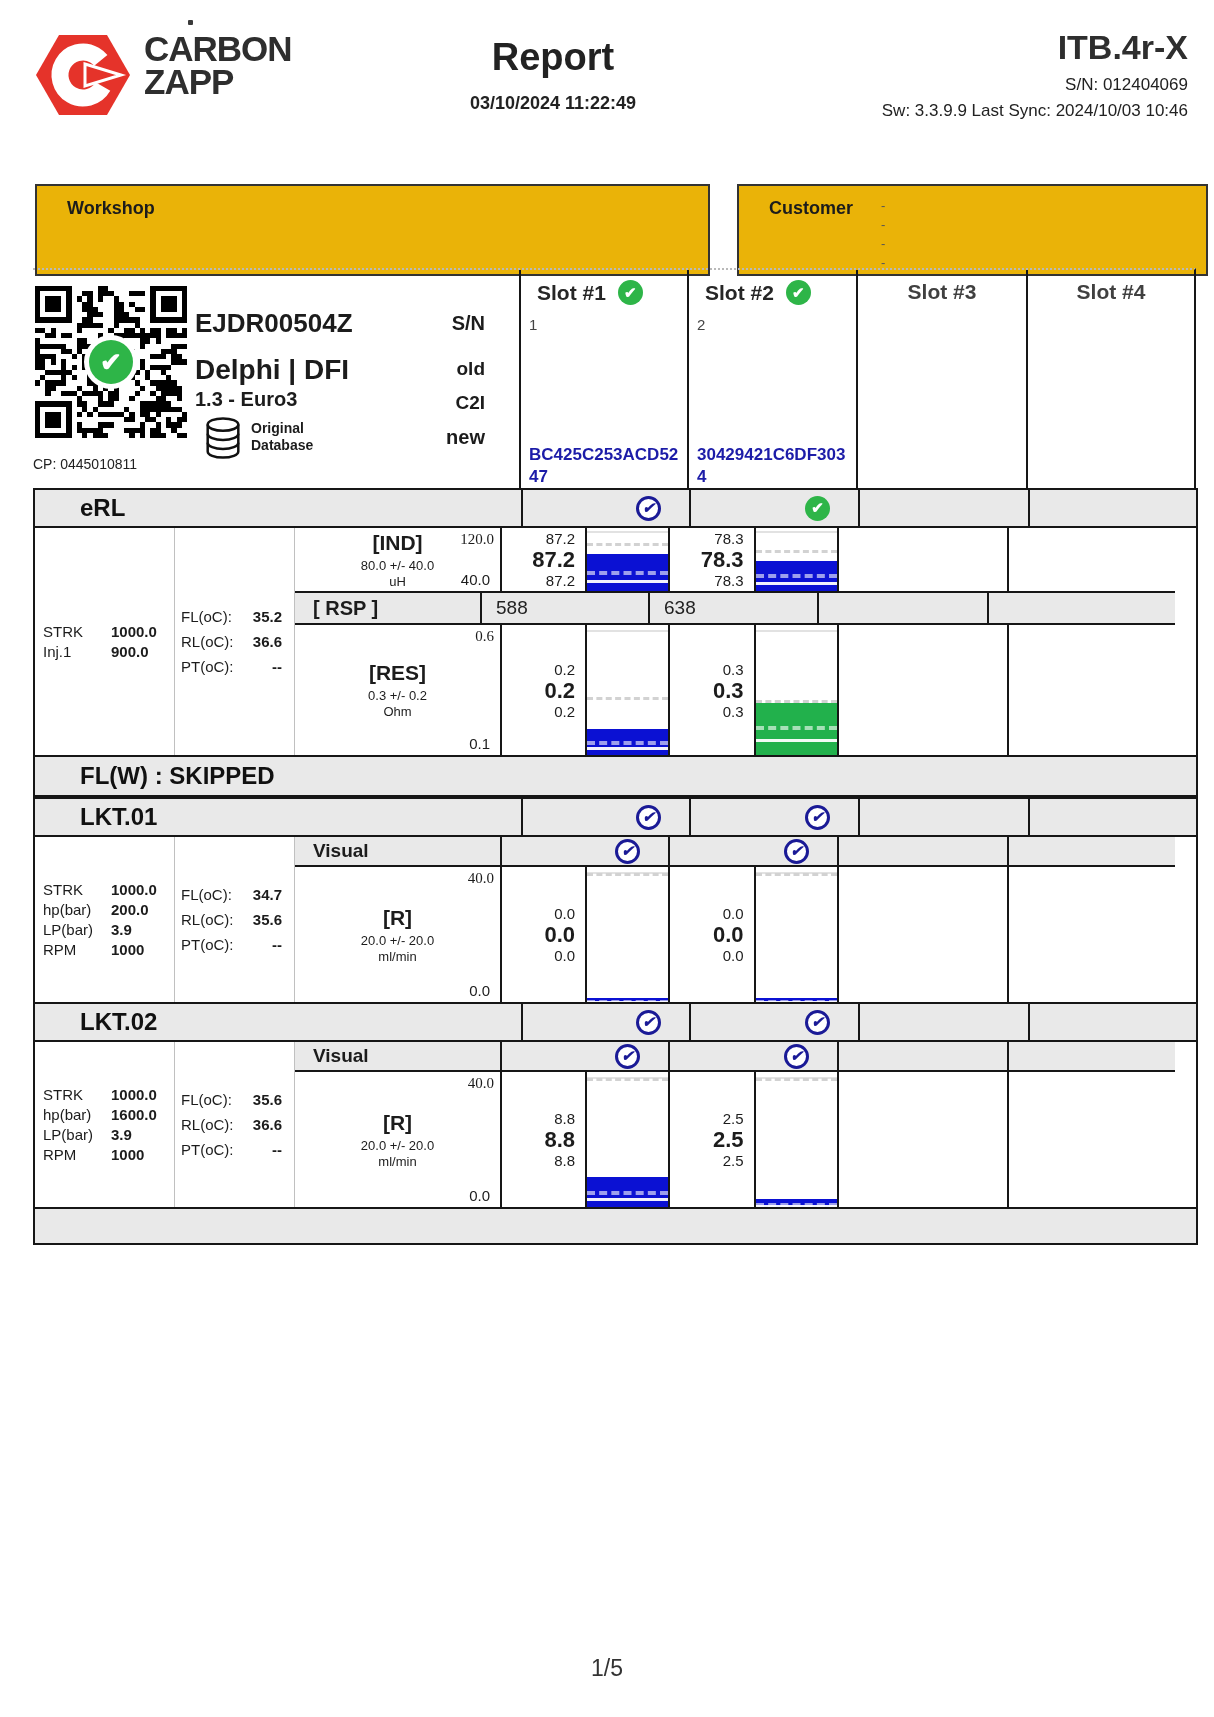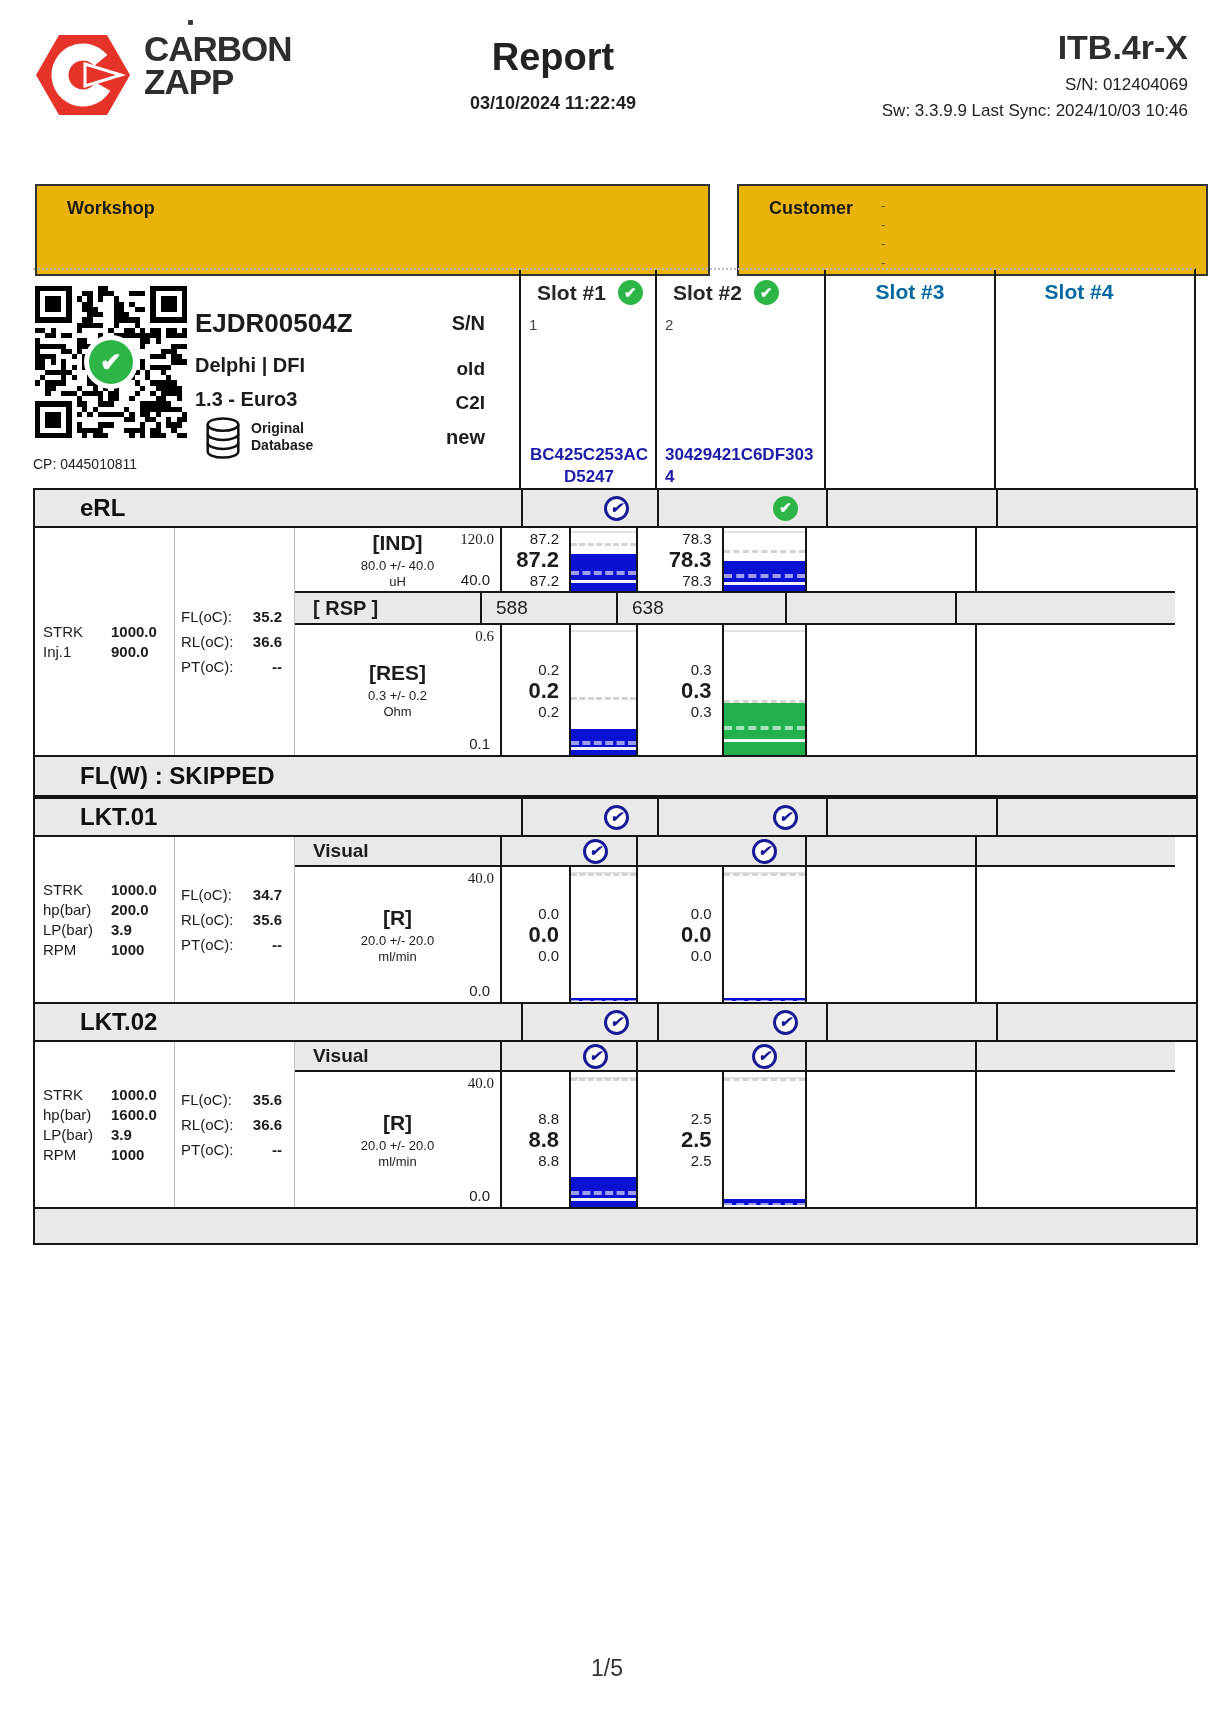--- a/index.html
+++ b/index.html
@@ -26,32 +26,32 @@
   .topblock{position:absolute;left:33px;top:268px;width:1161px;height:220px;display:flex;
             border-top:2px dotted #b9b9b9;border-right:2px solid #161616;box-sizing:content-box;}
   .infocell{position:relative;width:486px;box-sizing:border-box;}
   .qr{position:absolute;left:2px;top:16px;width:152px;height:152px;}
   .qr svg{width:100%;height:100%;}
   .qr-check{position:absolute;left:54px;top:54px;width:44px;height:44px;border-radius:50%;
             background:#2eb548;box-shadow:0 0 0 5px #fff;color:#fff;font-size:26px;font-weight:bold;
             display:flex;align-items:center;justify-content:center;}
   .cp-text{position:absolute;left:0px;top:186px;font-size:14px;color:#222;}
   .inj-code{position:absolute;left:162px;top:38px;font-size:26px;font-weight:bold;}
-  .inj-maker{position:absolute;left:162px;top:84px;font-size:20px;font-weight:bold;text-align:right;}
+  .inj-maker{position:absolute;left:162px;top:84px;font-size:28px;font-weight:bold;text-align:right;}
   .inj-euro{position:absolute;left:162px;top:118px;font-size:20px;font-weight:bold;}
   .db-icon{position:absolute;left:170px;top:146px;width:40px;height:44px;}
   .db-label{position:absolute;left:218px;top:150px;font-size:14px;font-weight:bold;line-height:17px;}
   .ir-sn{position:absolute;right:0;top:42px;font-size:20px;font-weight:bold;white-space:nowrap;}
   .ir-old{position:absolute;right:0;top:88px;font-size:19px;font-weight:600;white-space:nowrap;}
   .ir-c2i{position:absolute;right:0;top:122px;font-size:19px;font-weight:600;white-space:nowrap;}
   .ir-new{position:absolute;right:0;top:156px;font-size:20px;font-weight:bold;white-space:nowrap;}
   .slothead{position:relative;box-sizing:border-box;border-left:2px solid #161616;}
   .sh-row{display:flex;align-items:center;gap:12px;padding:10px 0 0 16px;}
   .sh-label{font-size:21px;font-weight:bold;color:#262626;}
-  .sh-inactive .sh-label{color:#0369a1;}
+  .sh-inactive .sh-label{color:#404040;}
   .sh-inactive .sh-row{justify-content:center;padding-left:0;}
   .sh-num{position:absolute;left:8px;top:46px;font-size:15px;color:#444;}
   .sh-serial{position:absolute;left:8px;right:6px;bottom:2px;font-size:17px;font-weight:bold;
              color:#1c1ca8;word-break:break-all;line-height:22px;}
   
   .chk{width:25px;height:25px;border-radius:50%;display:flex;align-items:center;justify-content:center;
        font-size:15px;font-weight:bold;box-sizing:border-box;flex:0 0 auto;}
   .chk-green{background:#2eb548;color:#fff;}
   .chk-blue{background:#fff;border:3px solid #1a1a96;color:#1a1a96;font-style:italic;}
   
@@ -60,21 +60,21 @@
   .secbar{height:40px;background:#e9e9e9;border-top:2px solid #161616;border-bottom:2px solid #161616;
           box-sizing:border-box;display:flex;align-items:stretch;}
   .secbar .sec-title-cell{width:486px;display:flex;align-items:center;padding-left:45px;box-sizing:border-box;}
   .sec-title{font-size:24px;font-weight:bold;color:#111;}
   .secbar .chkcell{display:flex;align-items:center;justify-content:flex-end;padding-right:28px;
                    box-sizing:border-box;border-left:2px solid #161616;}
   .fullbar{height:42px;background:#e9e9e9;border-top:2px solid #161616;border-bottom:2px solid #161616;
            box-sizing:border-box;display:flex;align-items:center;padding-left:45px;}
   .endstrip{height:38px;background:#e9e9e9;border-top:2px solid #161616;border-bottom:2px solid #161616;
             box-sizing:border-box;}
-  .w-s1{width:136px;text-align:center;}.w-s2{width:169px;}.w-s3{width:170px;}.w-s4{width:168px;}
+  .w-s1{width:168px;}.w-s2{width:169px;}.w-s3{width:170px;}.w-s4{width:168px;}
   .body{display:flex;}
   .paramcell{width:140px;box-sizing:border-box;border-right:1px solid #c0c0c0;display:flex;
              flex-direction:column;justify-content:center;padding-left:8px;}
   .prow{display:flex;font-size:15px;line-height:20px;}
   .prow .pn{width:68px;}
   .prow .pv{font-weight:bold;}
   .tempcell{width:120px;box-sizing:border-box;border-right:1px solid #c0c0c0;display:flex;
             flex-direction:column;justify-content:center;}
   .trow{display:flex;justify-content:space-between;padding:0 12px 0 6px;font-size:15px;line-height:25px;}
   .trow .tv{font-weight:bold;}

